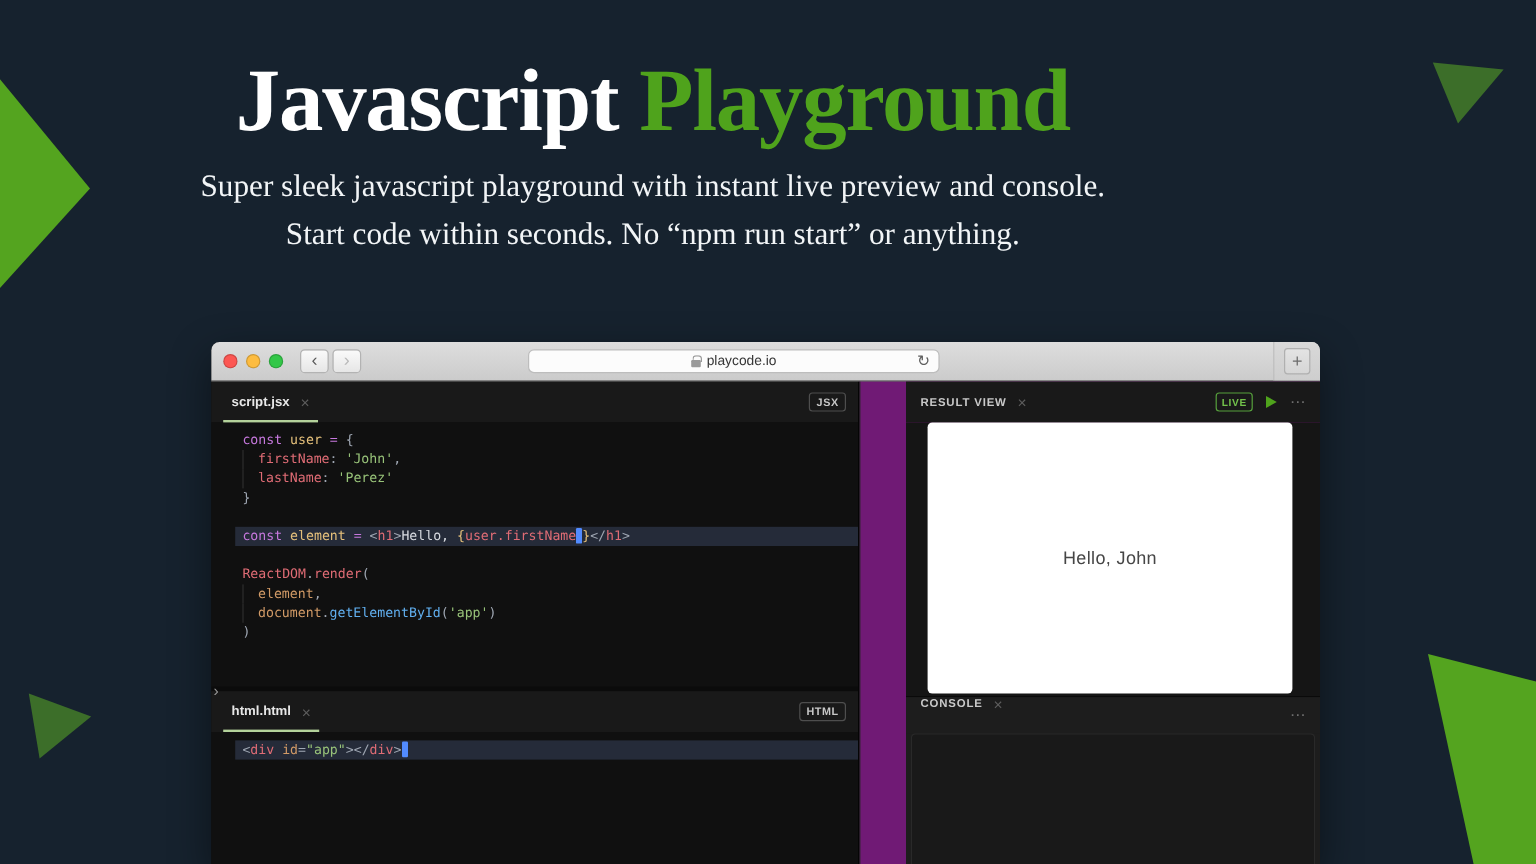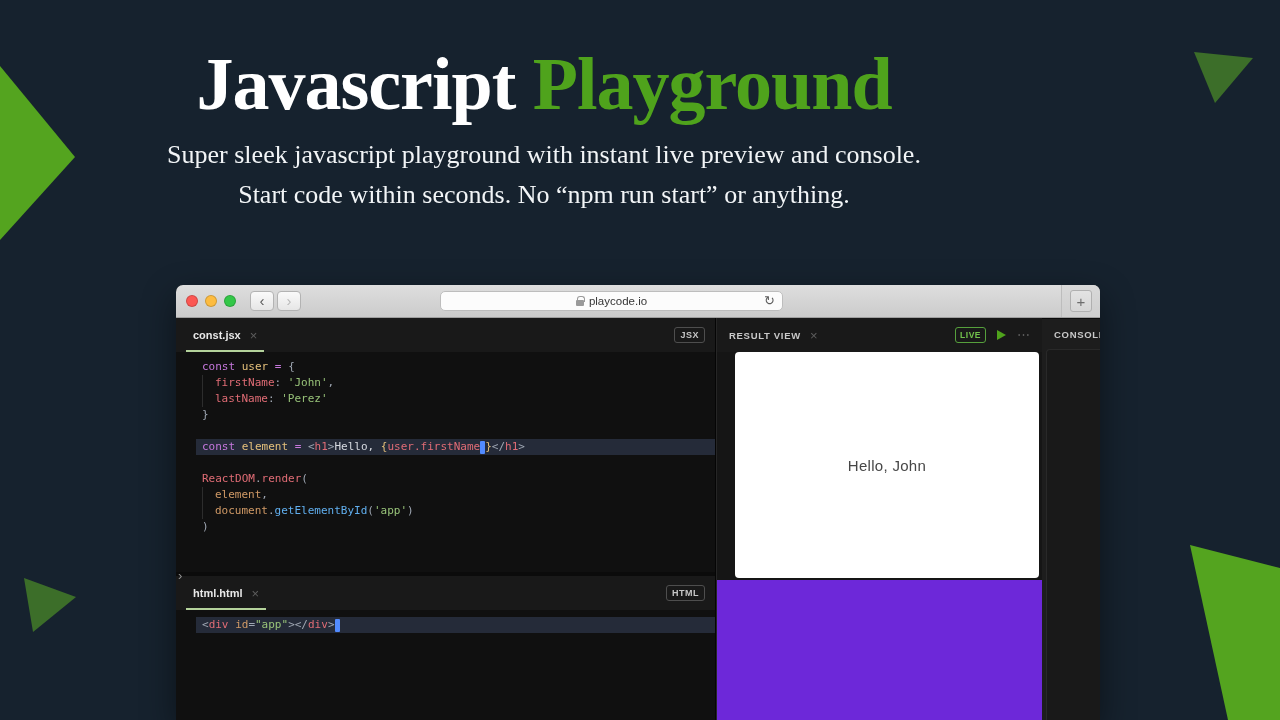--- a/index.html
+++ b/index.html
@@ -53,21 +53,21 @@
   .tabbar-right { margin-left:auto; align-self:stretch; display:flex; align-items:center;
     padding:0 8px; border-left:1px solid #bdbdbd; background:linear-gradient(#d9d9d9,#cecece); }
   .plus-btn { width:22px; height:22px; border:1px solid #b0b0b0; border-radius:3px;
     background:linear-gradient(#e3e3e3,#d6d6d6); color:#6d6d6d; font-size:15px;
     display:flex; align-items:center; justify-content:center; }
 
   
   .content { flex:1; display:flex; min-height:0; }
   .left-pane { width:540px; flex:0 0 540px; display:flex; flex-direction:column; position:relative;
     border-right:1px solid #050505; }
-  .right-pane { flex:1; display:flex; flex-direction:row; background:#6d28d9; border-left:1px solid #262626; }
+  .right-pane { flex:1; display:flex; flex-direction:column; background:#701a75; border-left:1px solid #262626;padding-left:38px; }
 
   .tabbar { height:34px; flex:0 0 34px; background:#191919; display:flex; align-items:center; padding:0 10px; }
   .tab { position:relative; height:100%; display:flex; align-items:center; gap:9px; padding:0 7px; }
   .tab::after { content:''; position:absolute; left:0; right:0; bottom:0; height:2px;
     background:var(--tab-underline,#b4d29b); }
   .tab-label { font-size:11px; font-weight:700; color:#e8e8e8; }
   .tab-close, .panel-close { color:#5e5e5e; font-size:13px; line-height:1; }
   .badge { margin-left:auto; border:1px solid #4e4e4e; border-radius:3px; color:#c7c7c7;
     font-size:9px; font-weight:700; letter-spacing:.5px; padding:2px 5px; }
 
@@ -96,21 +96,21 @@
   .play-icon { width:0; height:0; border-left:9px solid var(--accent-green,#4fa31c);
     border-top:5.5px solid transparent; border-bottom:5.5px solid transparent; }
   .dots-icon { color:#6f6f6f; font-size:13px; line-height:0; }
   .result-content { flex:1; padding:0 3px 0 6px; background:#151515; }
   .preview-box { width:304px; height:226px; background:#ffffff; border-radius:4px;
     display:flex; align-items:center; justify-content:center;margin-left:12px; }
   .preview-text { font-size:15px; color:#464646; letter-spacing:.3px; }
 
   .console-section { flex:1; min-height:0; background:#1d1d1d; border-top:1px solid #0a0a0a;
     display:flex; flex-direction:column; }
-  .console-header { height:30px; flex:0 0 30px; background:#1d1d1d; display:flex; align-items:center; gap:9px; padding:0 12px; }
+  .console-header { height:30px; flex:0 0 30px; background:#1d1d1d; display:flex; gap:9px; padding:0 12px; }
   .console-content { flex:1; margin:0 4px; background:#191919; border:1px solid #292929;
     border-bottom:none; border-radius:4px 4px 0 0; }
 </style>
 </head>
 <body>
 
 <div class="stage">
 
   <svg class="decor" viewBox="0 0 1280 720" xmlns="http://www.w3.org/2000/svg">
     <polygon class="tri-bright" points="0,66 75,157 0,240"></polygon>
@@ -154,21 +154,21 @@
           </div>
       </div>
     </div>
 
     <div class="content">
 
       <div class="left-pane">
         <div class="jsx-section">
           <div class="tabbar">
             <div class="tab">
-              <span class="tab-label">const.jsx</span>
+              <span class="tab-label">script.jsx</span>
               <span class="tab-close">×</span>
             </div>
             <span class="badge">JSX</span>
           </div>
           <div class="code-area">
               <div class="code-line"><span class="tok-kw">const </span><span class="tok-var">user</span><span class="tok-op"> = </span><span class="tok-punc">{</span></div>
               <div class="code-line"><span class="tok-guide"></span><span class="tok-prop">firstName</span><span class="tok-punc">: </span><span class="tok-str">'John'</span><span class="tok-punc">,</span></div>
               <div class="code-line"><span class="tok-guide"></span><span class="tok-prop">lastName</span><span class="tok-punc">: </span><span class="tok-str">'Perez'</span></div>
               <div class="code-line"><span class="tok-punc">}</span></div>
               <div class="code-line">&nbsp;</div>

